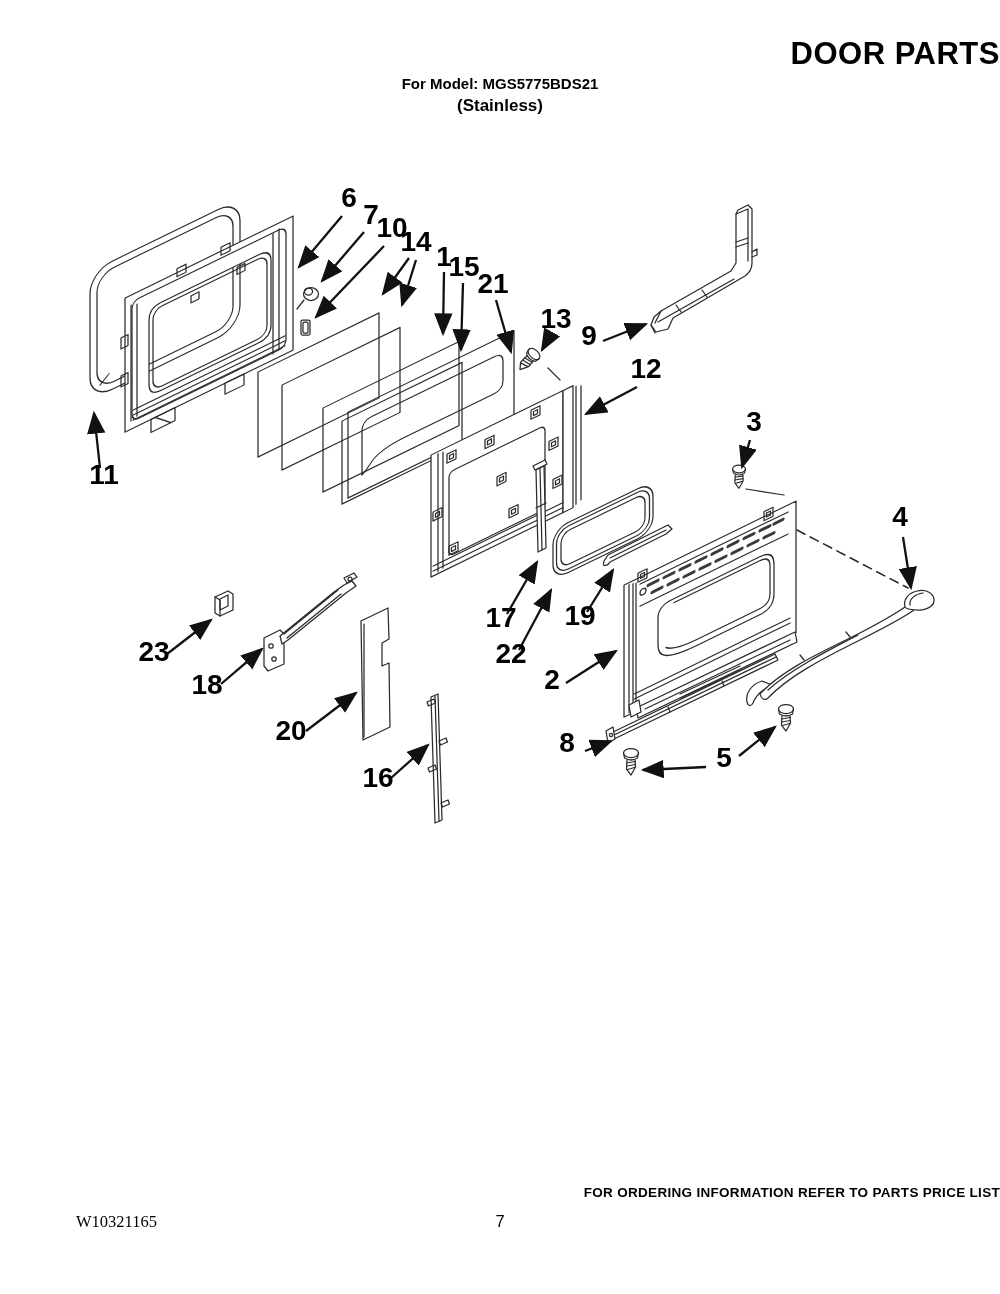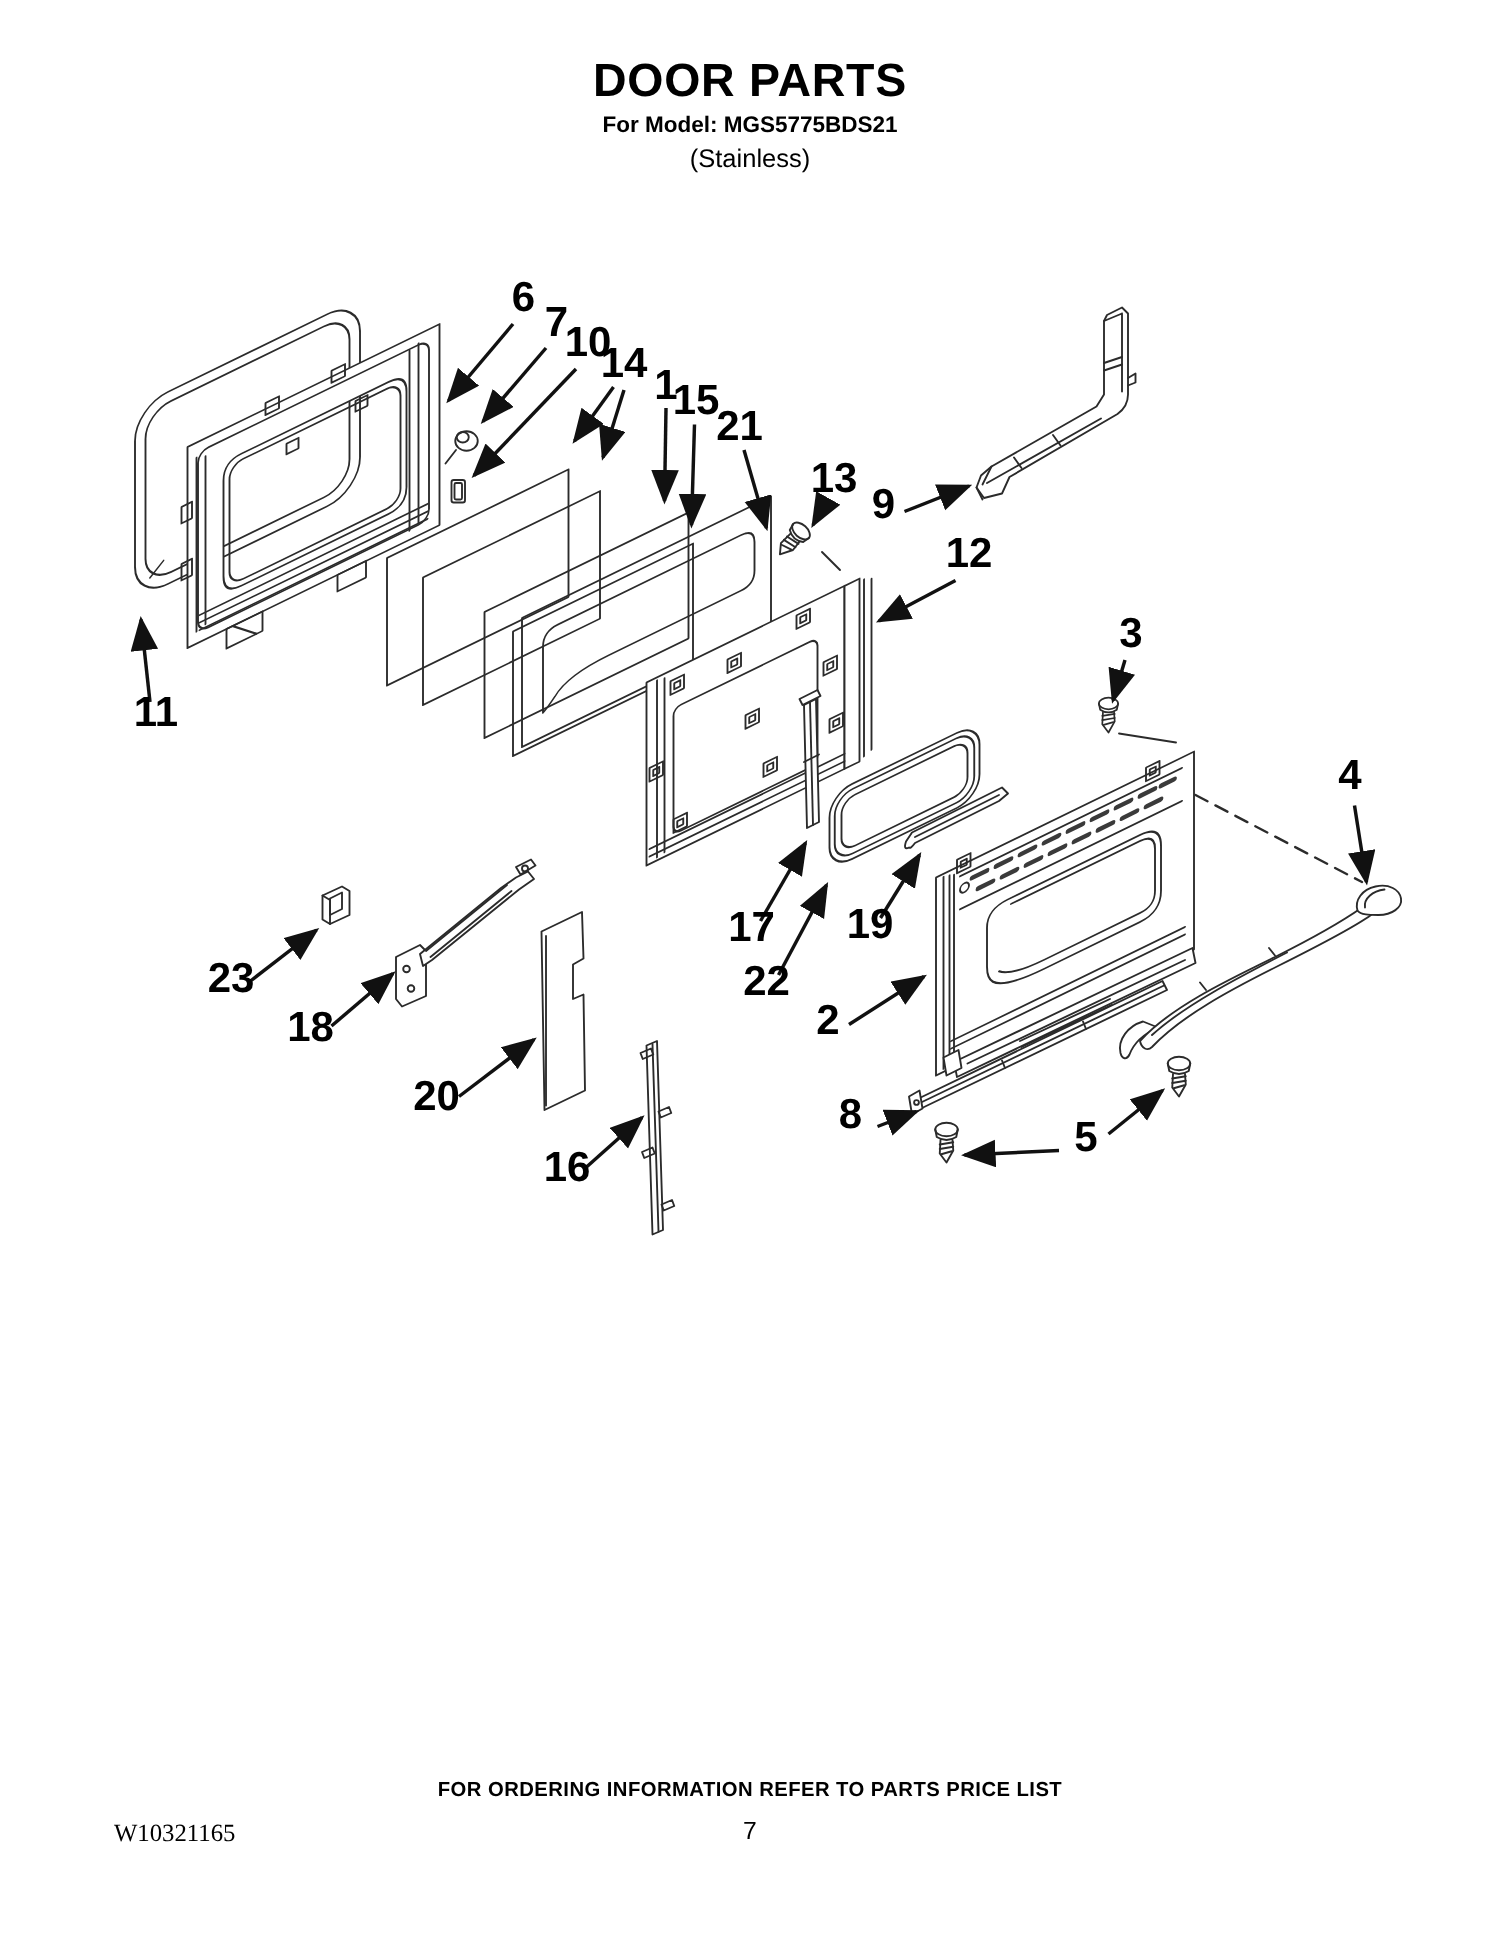--- a/index.html
+++ b/index.html
@@ -6,25 +6,25 @@
   .page{
     position:relative;
     width:1000px;height:1294px;
     margin:0 auto;
     background:#ffffff;
     font-family:"Liberation Sans", sans-serif;
     color:#000;
     overflow:hidden;
   }
   .hdr{position:absolute;left:0;right:0;text-align:center;white-space:nowrap;}
-  .hdr.title{top:36px;font-size:31px;font-weight:bold;letter-spacing:.5px;}
+  .hdr.title{top:36px;font-size:31px;font-weight:bold;letter-spacing:.5px;text-align:right;}
   .hdr.model{top:75px;font-size:15px;font-weight:bold;}
-  .hdr.finish{top:96px;font-size:17px;font-weight:normal;}
+  .hdr.finish{top:96px;font-size:17px;font-weight:bold;}
   svg.fig{position:absolute;left:0;top:0;}
-  .foot-note{position:absolute;left:0;right:0;top:1185px;text-align:center;
+  .foot-note{position:absolute;left:0;right:0;top:1185px;text-align:right;
     font-size:13.5px;font-weight:bold;letter-spacing:.3px;}
   .doc-num{position:absolute;left:76px;top:1212px;font-size:16.5px;font-family:Liberation Serif, serif;}
   .page-num{position:absolute;left:0;right:0;top:1212px;text-align:center;font-size:16.5px;}
   .callout{font:bold 28px "Liberation Sans",sans-serif;fill:#000;}
 </style>
 </head>
 <body>
 
 <div class="page">
 

